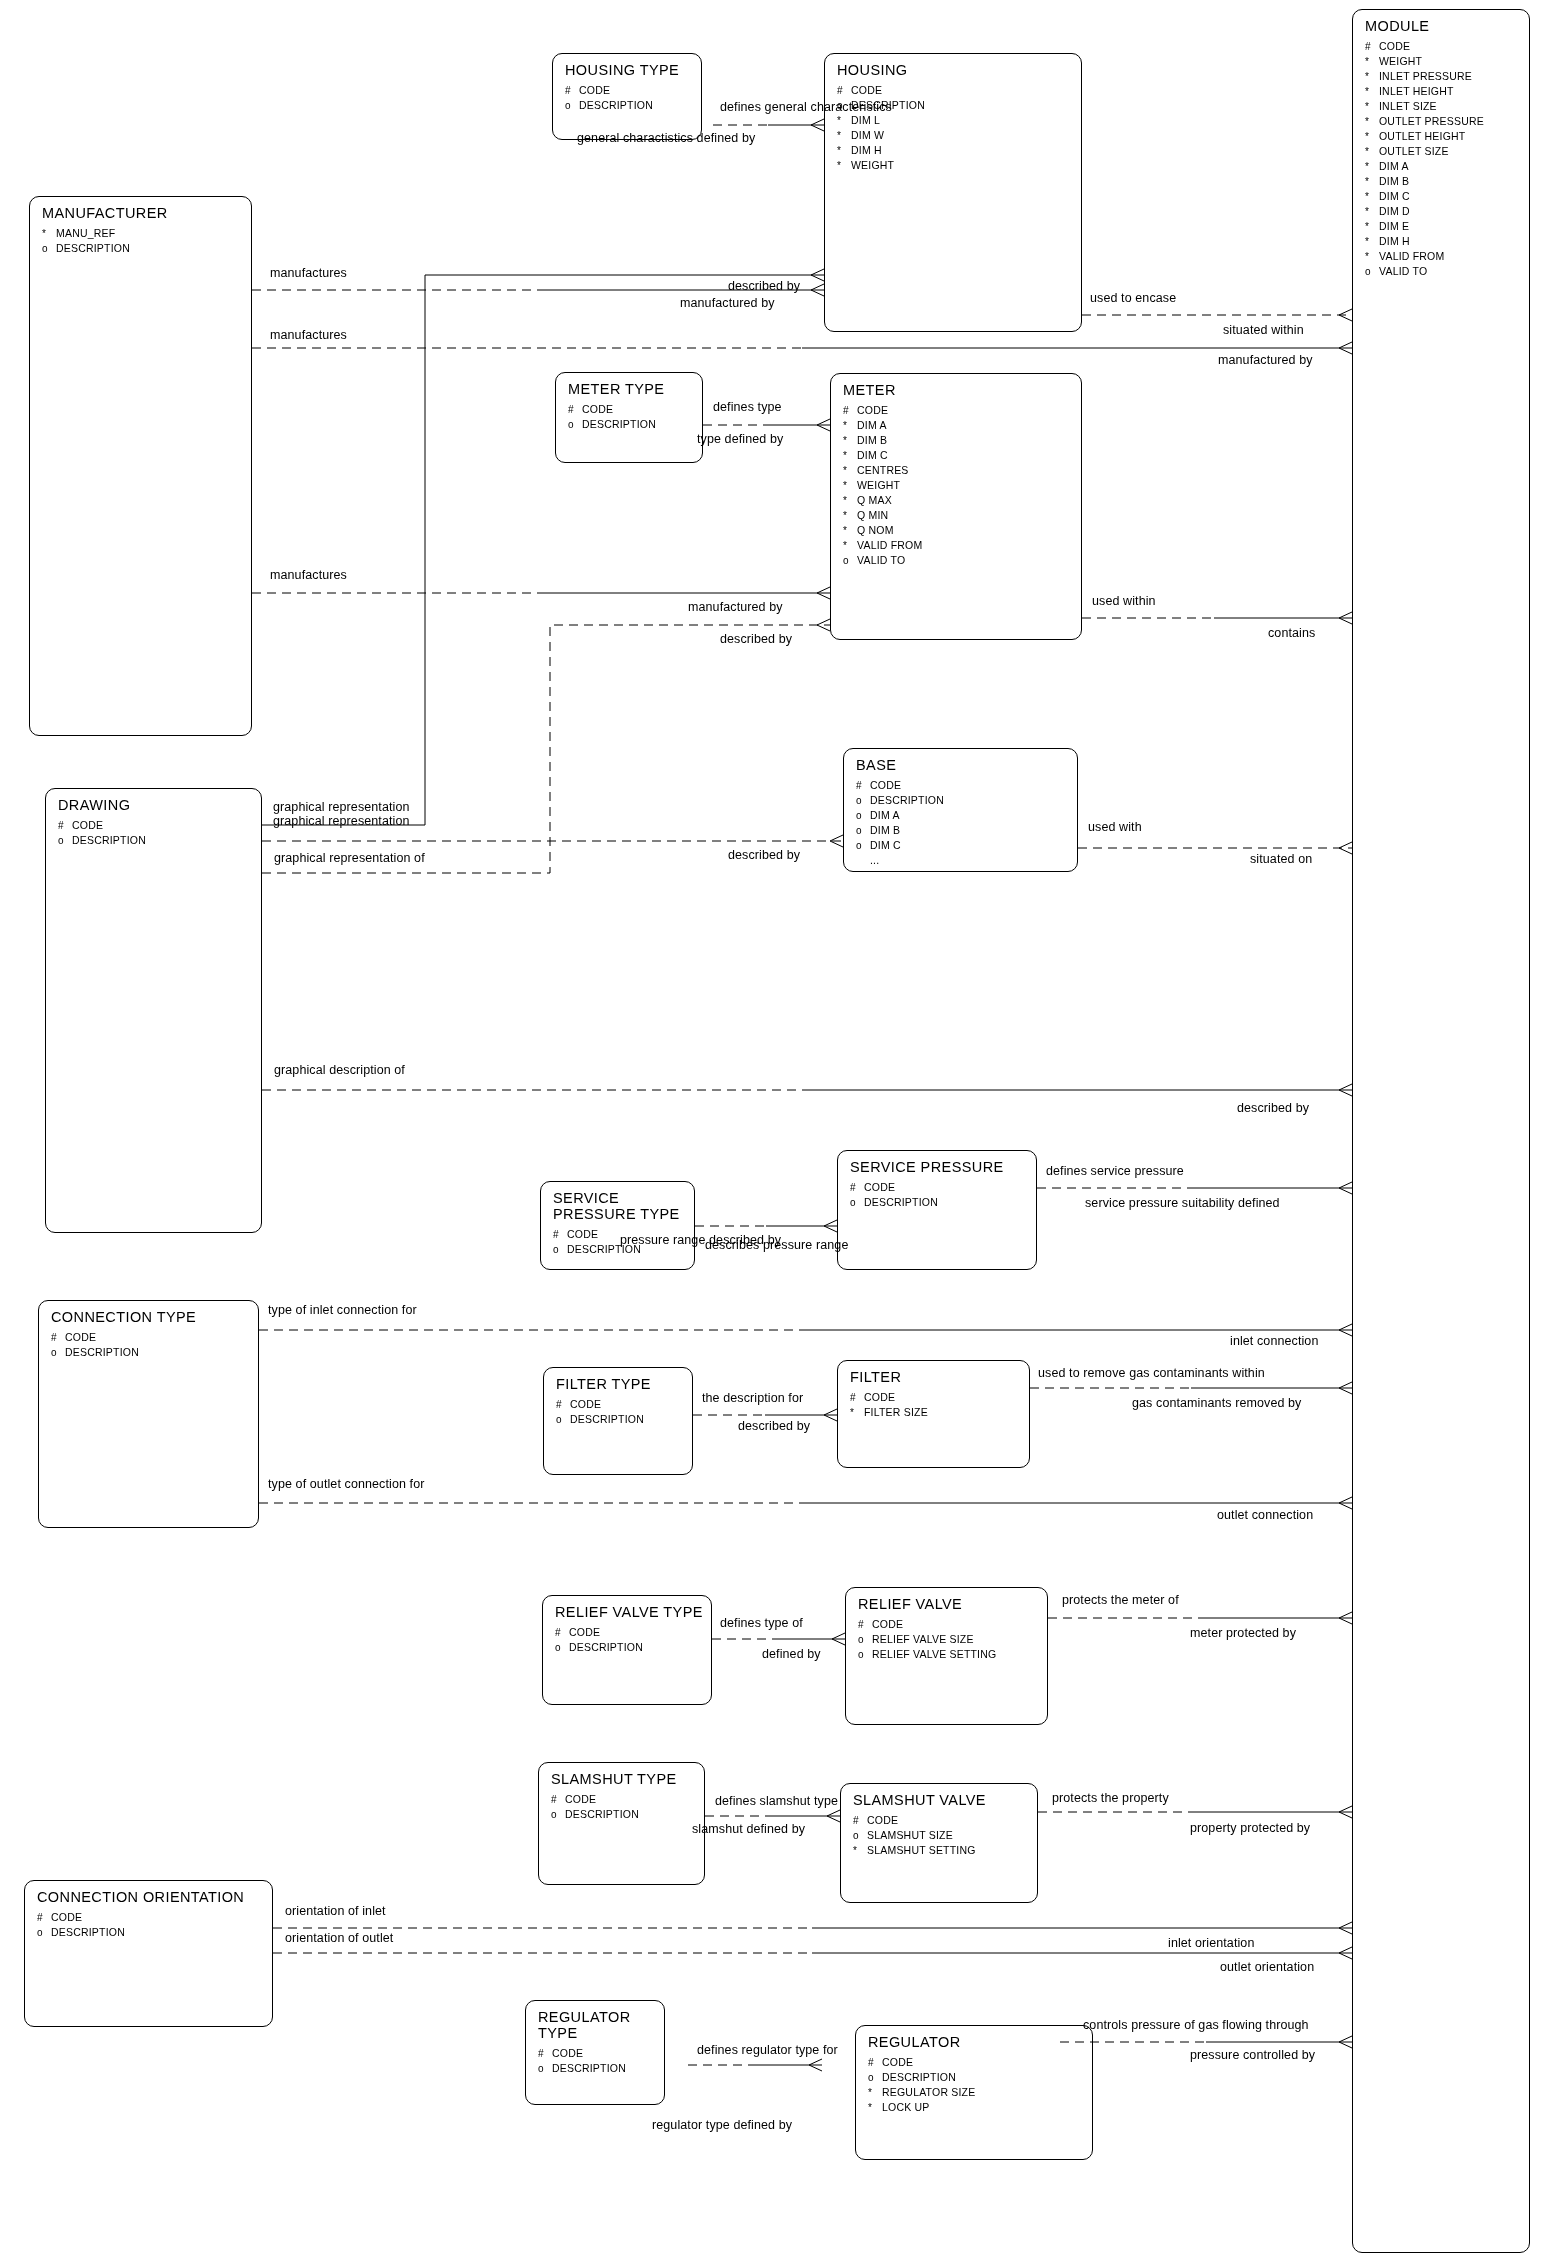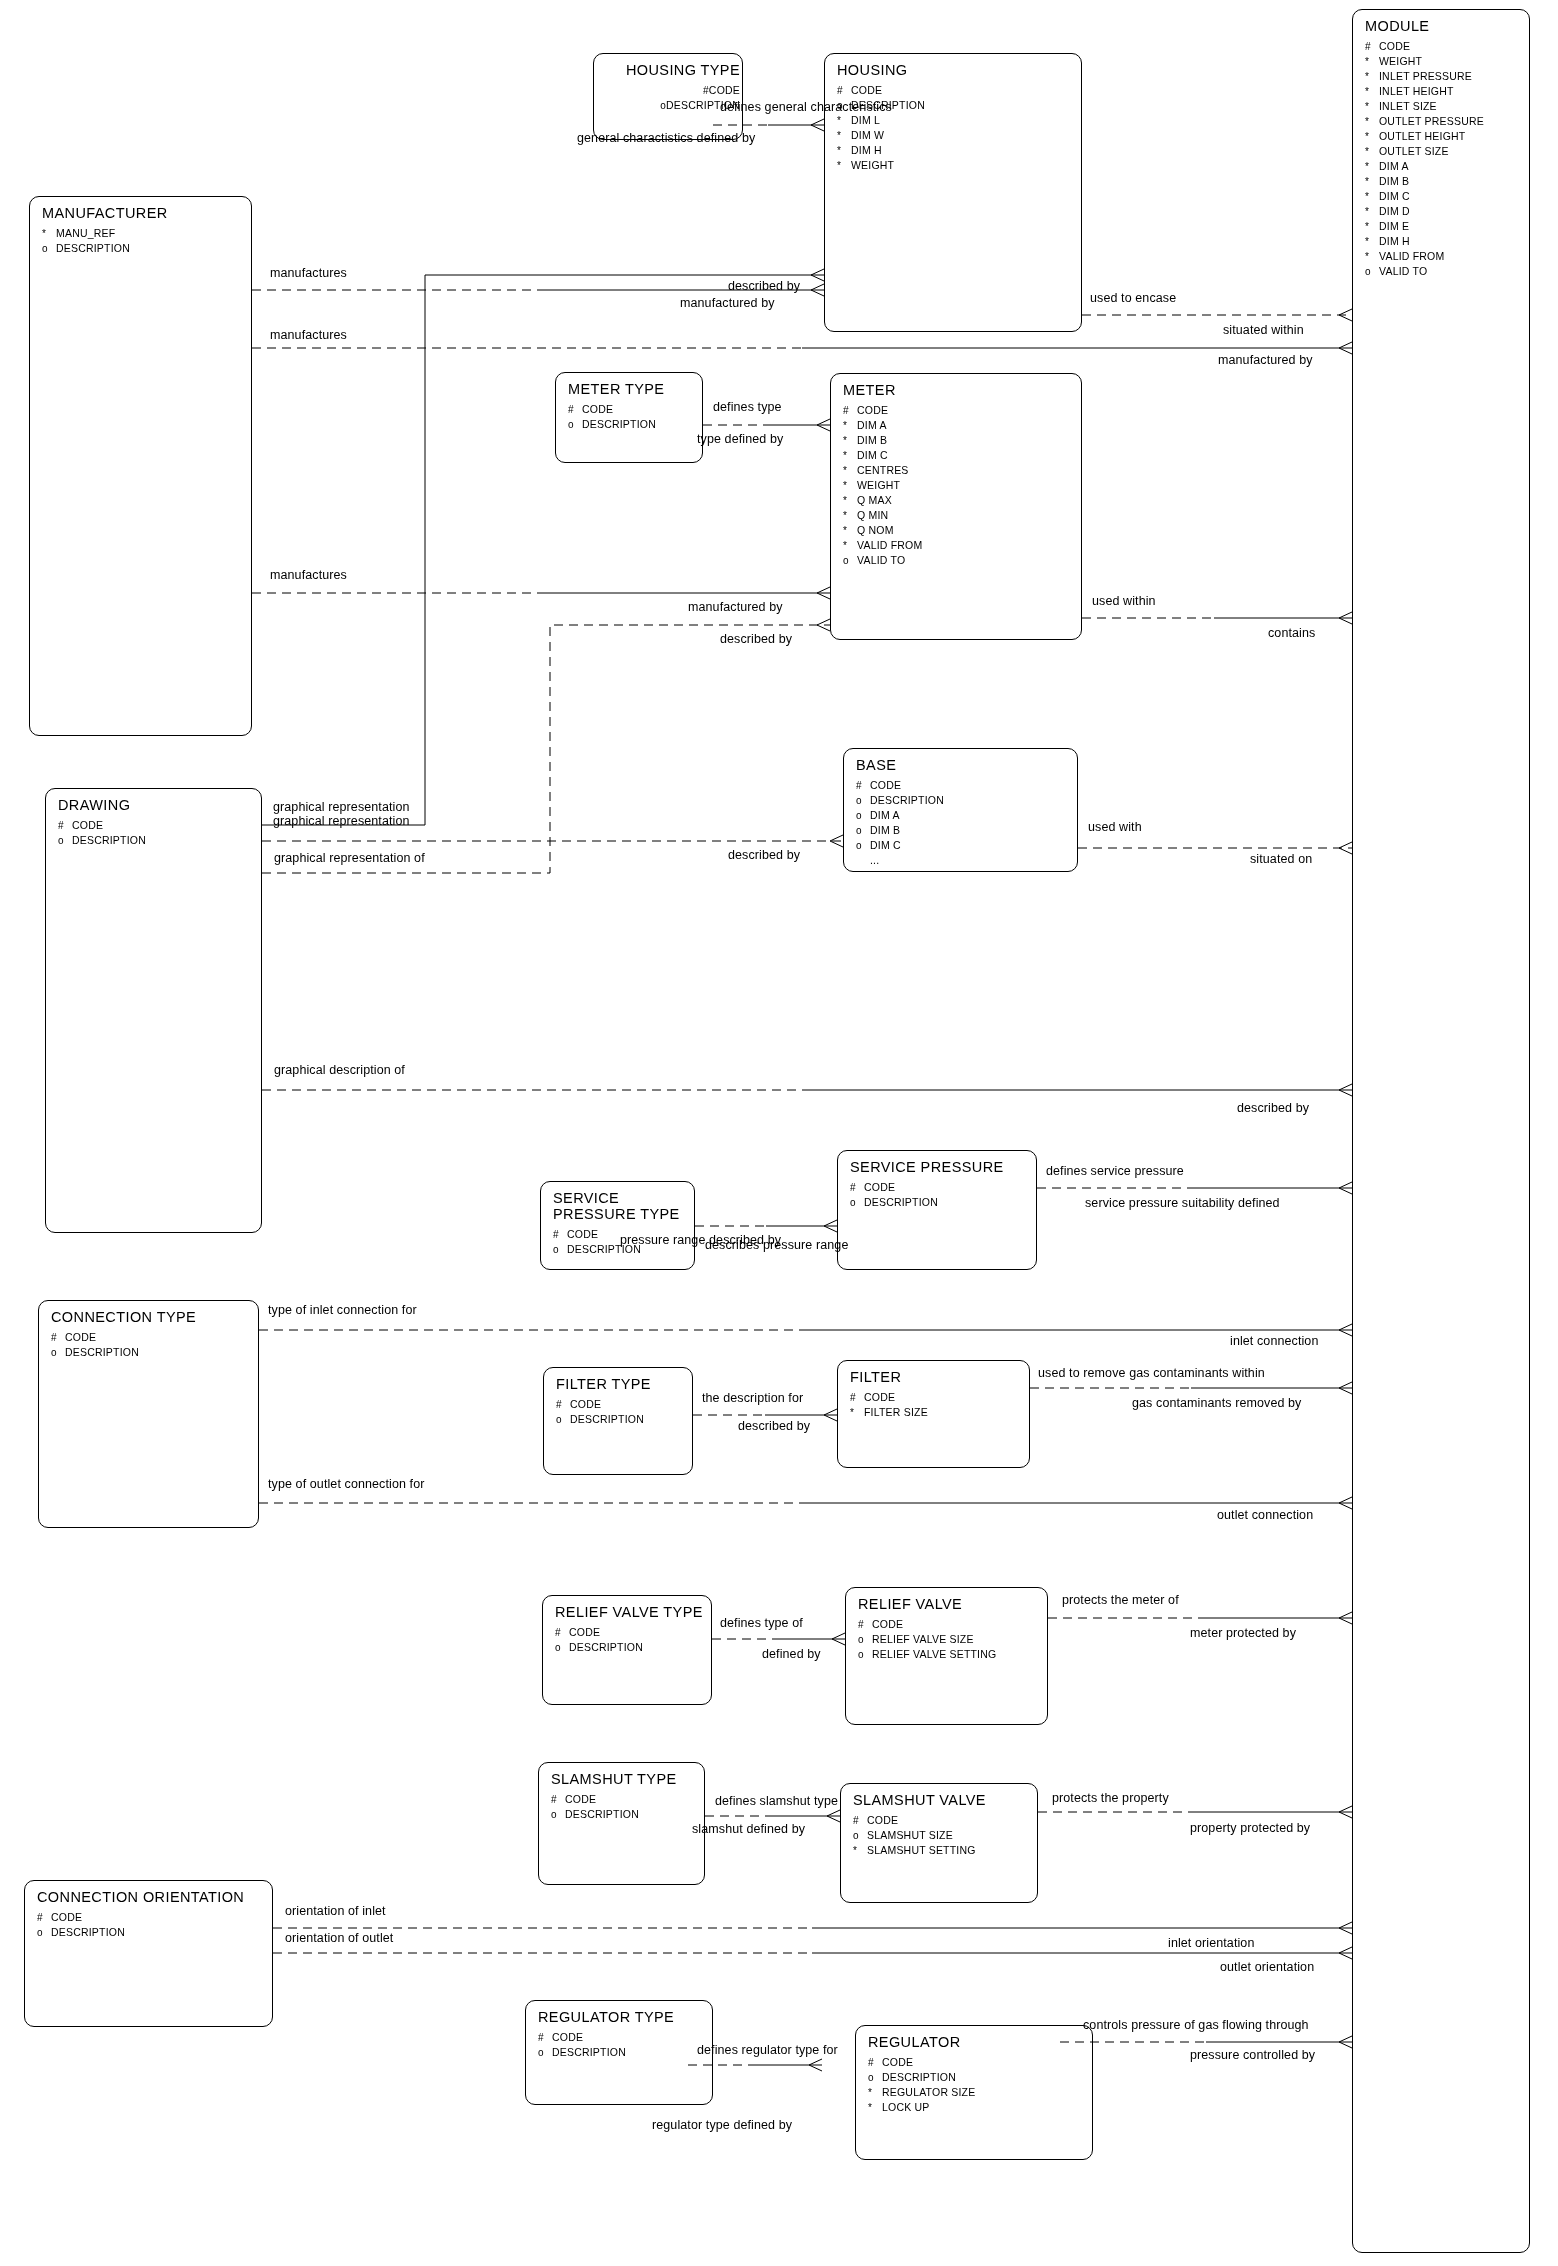--- a/index.html
+++ b/index.html
@@ -122,21 +122,21 @@
       <path d="M809,2065 L822,2059 M809,2065 L822,2071" fill="none" stroke="#000000" stroke-width="1"></path>
       <path d="M1060,2042 H1206" fill="none" stroke="#000000" stroke-width="1" stroke-dasharray="9,6"></path>
       <path d="M1206,2042 H1352" fill="none" stroke="#000000" stroke-width="1"></path>
       <path d="M1339,2042 L1352,2036 M1339,2042 L1352,2048" fill="none" stroke="#000000" stroke-width="1"></path>
     </svg>
 <div class="entity" style="left: 29px; top: 196px; width: 223px; height: 540px;">
       <div class="entity-title">MANUFACTURER</div>
       <div class="attr"><span class="p">*</span><span>MANU_REF</span></div>
       <div class="attr"><span class="p">o</span><span>DESCRIPTION</span></div>
     </div>
-    <div class="entity" style="left: 593px; top: 53px; width: 150px; height: 87px; text-align: right;">
+    <div class="entity" style="left: 552px; top: 53px; width: 150px; height: 87px;">
       <div class="entity-title">HOUSING TYPE</div>
       <div class="attr"><span class="p">#</span><span>CODE</span></div>
       <div class="attr"><span class="p">o</span><span>DESCRIPTION</span></div>
     </div>
     <div class="entity" style="left: 824px; top: 53px; width: 258px; height: 279px;">
       <div class="entity-title">HOUSING</div>
       <div class="attr"><span class="p">#</span><span>CODE</span></div>
       <div class="attr"><span class="p">o</span><span>DESCRIPTION</span></div>
       <div class="attr"><span class="p">*</span><span>DIM L</span></div>
       <div class="attr"><span class="p">*</span><span>DIM W</span></div>
@@ -222,21 +222,21 @@
       <div class="entity-title">SLAMSHUT VALVE</div>
       <div class="attr"><span class="p">#</span><span>CODE</span></div>
       <div class="attr"><span class="p">o</span><span>SLAMSHUT SIZE</span></div>
       <div class="attr"><span class="p">*</span><span>SLAMSHUT SETTING</span></div>
     </div>
     <div class="entity" style="left: 24px; top: 1880px; width: 249px; height: 147px;">
       <div class="entity-title">CONNECTION ORIENTATION</div>
       <div class="attr"><span class="p">#</span><span>CODE</span></div>
       <div class="attr"><span class="p">o</span><span>DESCRIPTION</span></div>
     </div>
-    <div class="entity" style="left: 525px; top: 2000px; width: 188px; height: 105px;">
+    <div class="entity" style="left: 525px; top: 2000px; width: 140px; height: 105px;">
       <div class="entity-title">REGULATOR TYPE</div>
       <div class="attr"><span class="p">#</span><span>CODE</span></div>
       <div class="attr"><span class="p">o</span><span>DESCRIPTION</span></div>
     </div>
     <div class="entity" style="left: 822px; top: 2025px; width: 238px; height: 135px; margin-left: 33px;">
       <div class="entity-title">REGULATOR</div>
       <div class="attr"><span class="p">#</span><span>CODE</span></div>
       <div class="attr"><span class="p">o</span><span>DESCRIPTION</span></div>
       <div class="attr"><span class="p">*</span><span>REGULATOR SIZE</span></div>
       <div class="attr"><span class="p">*</span><span>LOCK UP</span></div>

